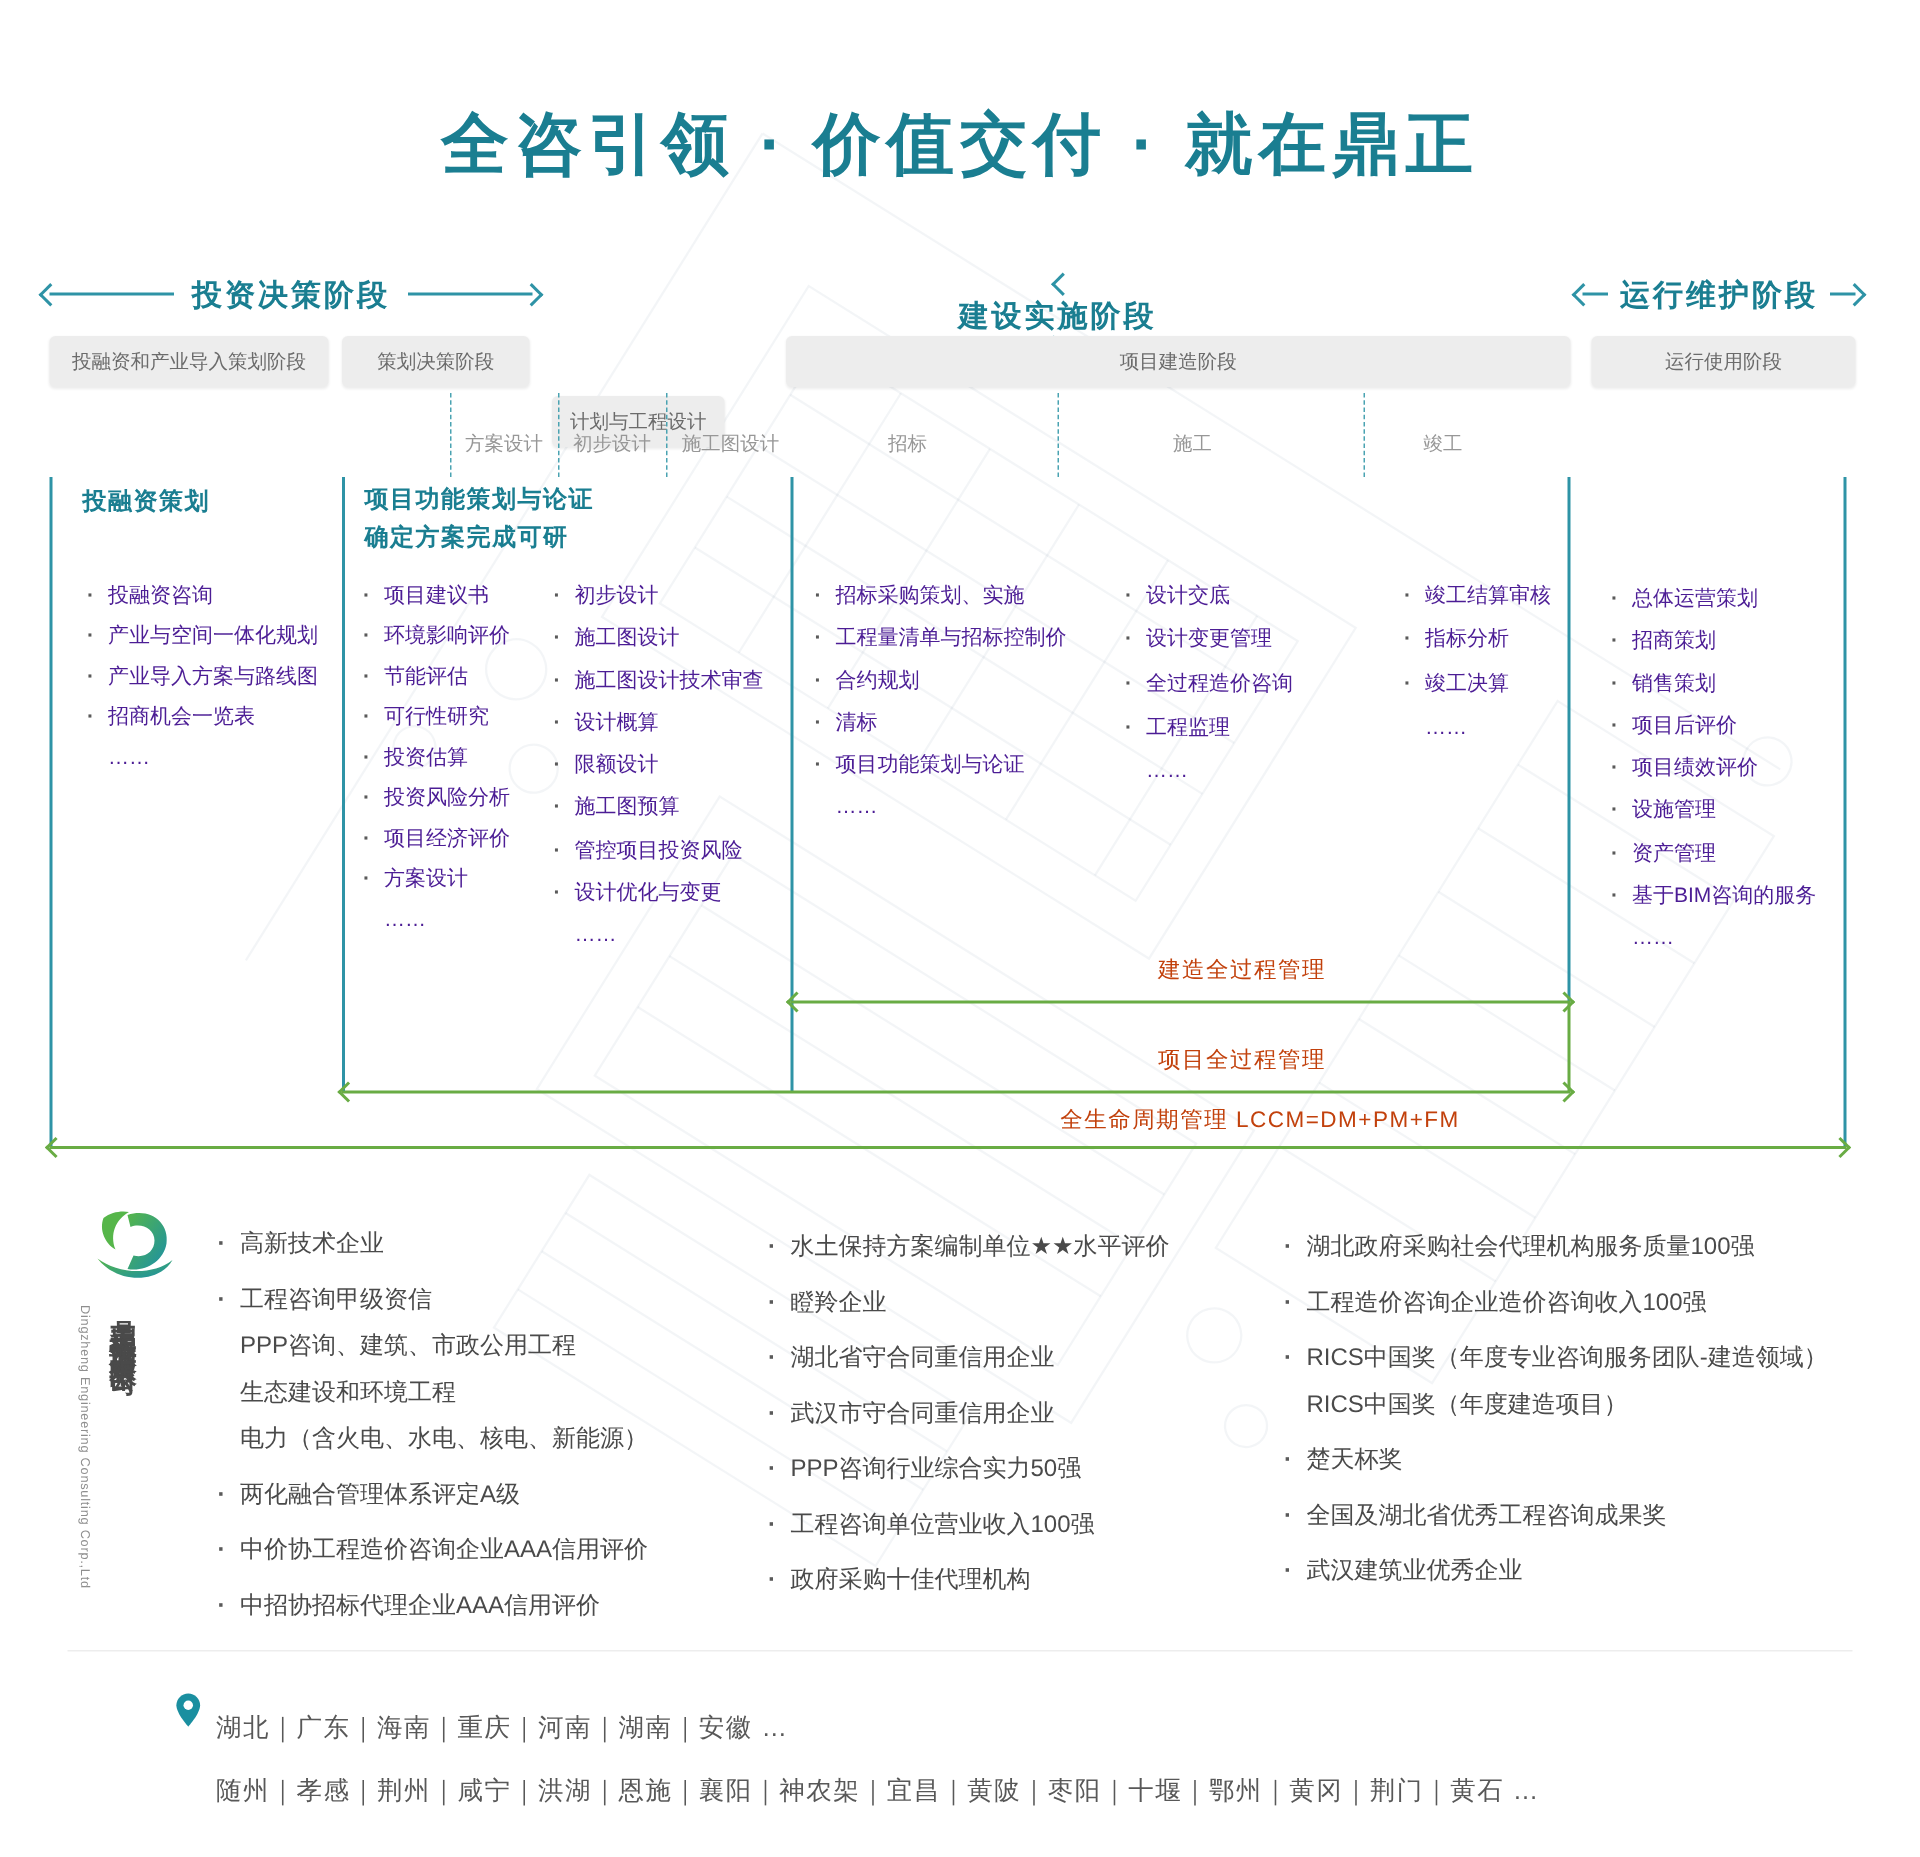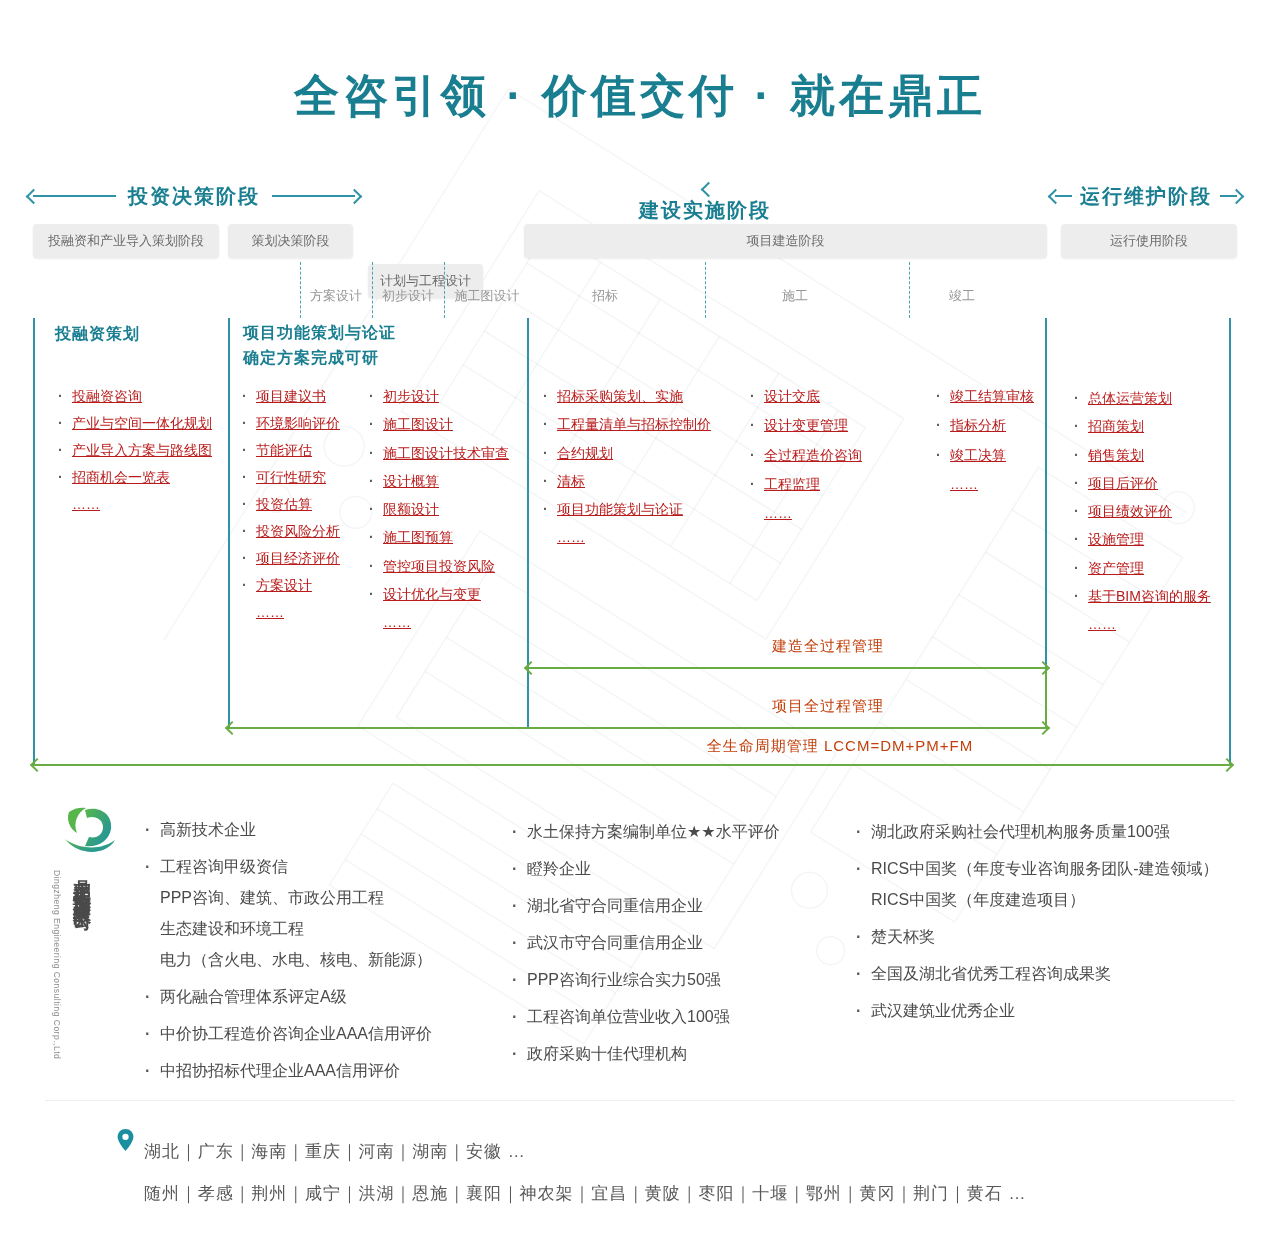--- a/index.html
+++ b/index.html
@@ -35,21 +35,21 @@
   .vdash{position:absolute;width:0;border-left:1px dashed #4aa3b2;}
   
   .vteal{position:absolute;width:2px;background:#2e93a6;}
   .vgreen{position:absolute;width:2px;background:#69ac44;}
 
   
   .colhead{position:absolute;font-size:16px;font-weight:800;color:#1a7e91;white-space:nowrap;letter-spacing:1px;}
 
   
   .list{position:absolute;margin:0;padding:0;list-style:none;}
-  .list li{position:relative;padding-left:14px;font-size:14px;color:#b91c1c;white-space:nowrap;text-decoration:underline;}
+  .list li{position:relative;padding-left:14px;font-size:14px;color:#4c1d95;white-space:nowrap;}
   .list li::before{content:"·";position:absolute;left:0;top:0;color:#5a5a5a;font-weight:700;}
   .list li.no-bullet::before{content:none;}
   .s27 li{height:27px;}
   .s28 li{height:28.3px;}
   .s29 li{height:29.3px;}
 
   
   .harrow{position:absolute;height:0;border-top:2px solid #69ac44;}
   .harrow::before,.harrow::after{content:"";position:absolute;width:8px;height:8px;
       border-left:2px solid #69ac44;border-bottom:2px solid #69ac44;top:-6px;}
@@ -263,20 +263,21 @@
       <li>瞪羚企业</li>
       <li>湖北省守合同重信用企业</li>
       <li>武汉市守合同重信用企业</li>
       <li>PPP咨询行业综合实力50强</li>
       <li>工程咨询单位营业收入100强</li>
       <li>政府采购十佳代理机构</li>
     </ul>
 
     <ul class="cred" style="left:856px;top:822px;">
       <li>湖北政府采购社会代理机构服务质量100强</li>
+      <li>工程造价咨询企业造价咨询收入100强</li>
       <li class="tight">RICS中国奖（年度专业咨询服务团队-建造领域）</li>
       <li class="sub">RICS中国奖（年度建造项目）</li>
       <li>楚天杯奖</li>
       <li>全国及湖北省优秀工程咨询成果奖</li>
       <li>武汉建筑业优秀企业</li>
     </ul>
 
     <div class="hairline"></div>
 
     <svg class="abs" style="left:116px;top:1128px;" width="19" height="24" viewBox="0 0 24 30">

